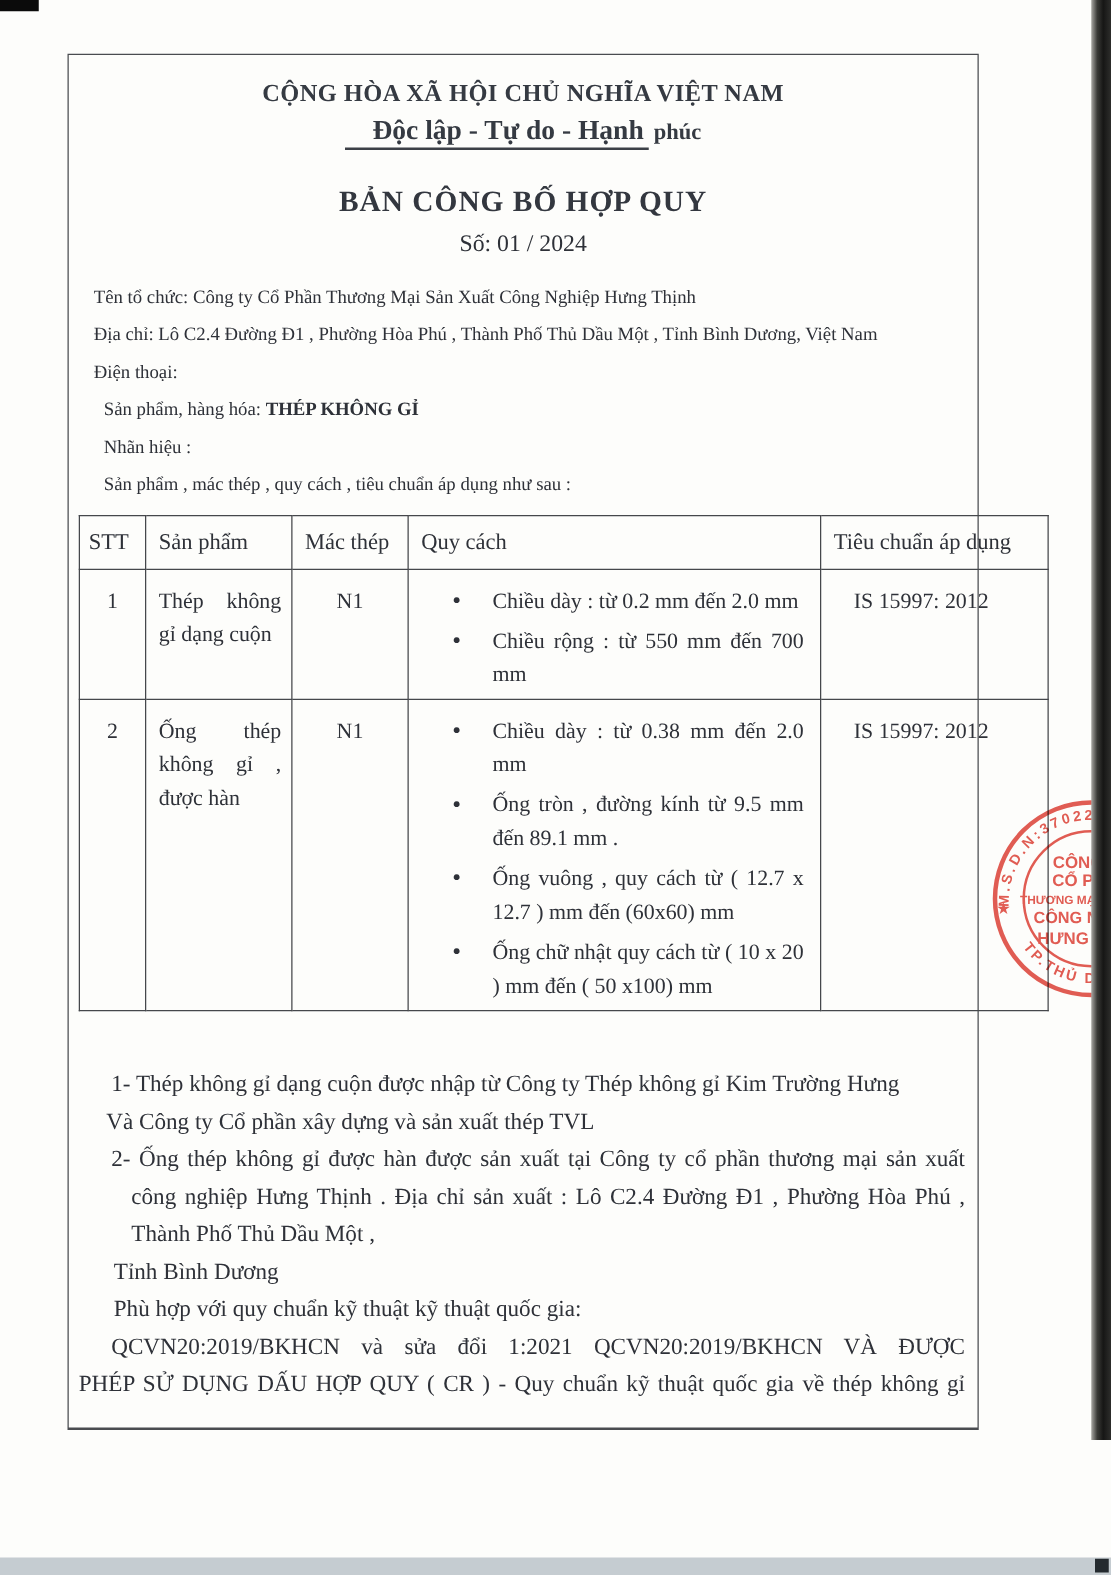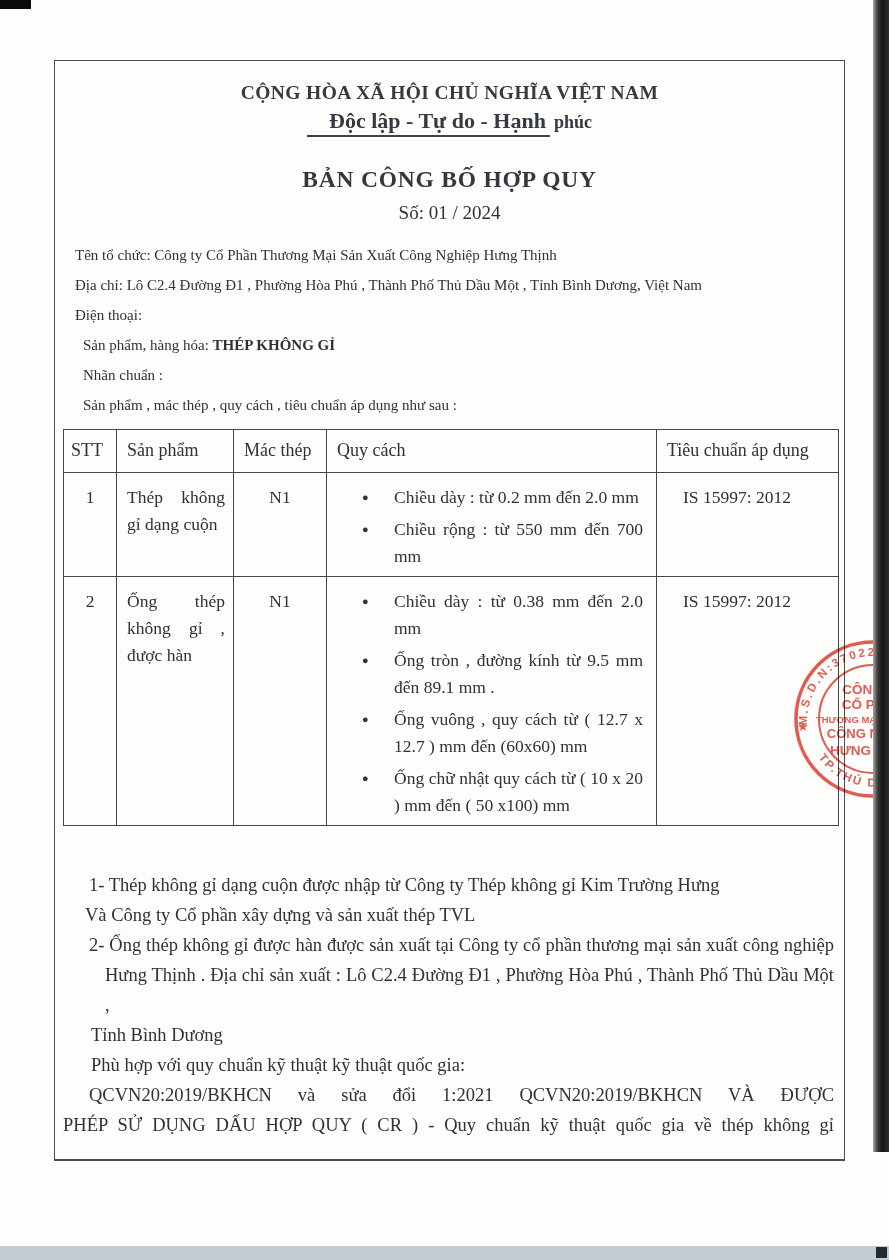--- a/index.html
+++ b/index.html
@@ -13,21 +13,21 @@
   }
   
   .corner-mark{position:absolute;left:0;top:0;width:31px;height:9px;background:#0b0b0b;z-index:7;}
   .right-band{position:absolute;left:873px;top:0;width:16px;height:1152px;z-index:6;
     background:linear-gradient(to right,#a8a7a3 0%,#3a3a37 30%,#161615 60%,#2e2e2c 100%);}
   .bottom-band{position:absolute;left:0;top:1246px;width:889px;height:14px;background:#c5ccd1;z-index:6;}
   .bottom-right-mark{position:absolute;left:876px;top:1247px;width:11px;height:11px;background:#242a2f;z-index:7;}
 
   
   .frame{
-    position:absolute;left:54px;top:60px;width:791px;height:1101px;
+    position:absolute;left:54px;top:43px;width:729px;height:1101px;
     border:1.6px solid #4a4c50;border-bottom-width:2.4px;
     box-sizing:border-box;z-index:1;
   }
   .content{padding:9px 8px 0 8px;}
 
   .center{text-align:center;}
   .motto1{margin:10px 0 0 0;font-size:19.5px;line-height:26px;font-weight:bold;color:#353a42;letter-spacing:.4px;}
   .motto2-wrap{margin-top:3px;}
   .motto2{display:inline-block;font-size:22px;line-height:23px;font-weight:bold;color:#353a42;
     border-bottom:2.4px solid #3c4047;padding:0 4px 3px 22px;}
@@ -87,21 +87,21 @@
       <div class="center motto1">CỘNG HÒA XÃ HỘI CHỦ NGHĨA VIỆT NAM</div>
       <div class="center motto2-wrap"><span class="motto2">Độc lập - Tự do - Hạnh</span><span class="motto2-tail">phúc</span></div>
 
       <div class="center doc-title">BẢN CÔNG BỐ HỢP QUY</div>
       <div class="center doc-number">Số: 01 / 2024</div>
 
       <div class="body-line org-line">Tên tổ chức: Công ty Cổ Phần Thương Mại Sản Xuất Công Nghiệp Hưng Thịnh</div>
       <div class="body-line">Địa chỉ: Lô C2.4 Đường Đ1 , Phường Hòa Phú , Thành Phố Thủ Dầu Một , Tỉnh Bình Dương, Việt Nam</div>
       <div class="body-line">Điện thoại:</div>
       <div class="body-line indent2"><span>Sản phẩm, hàng hóa:</span> <span class="bold">THÉP KHÔNG GỈ</span></div>
-      <div class="body-line indent2">Nhãn chuẩn :</div>
+      <div class="body-line indent2">Nhãn hiệu :</div>
       <div class="body-line indent2">Sản phẩm , mác thép , quy cách , tiêu chuẩn áp dụng như sau :</div>
 
       <table class="spec">
         <colgroup>
             <col class="c-stt">
             <col class="c-sp">
             <col class="c-mt">
             <col class="c-qc">
             <col class="c-tc">
           </colgroup>

